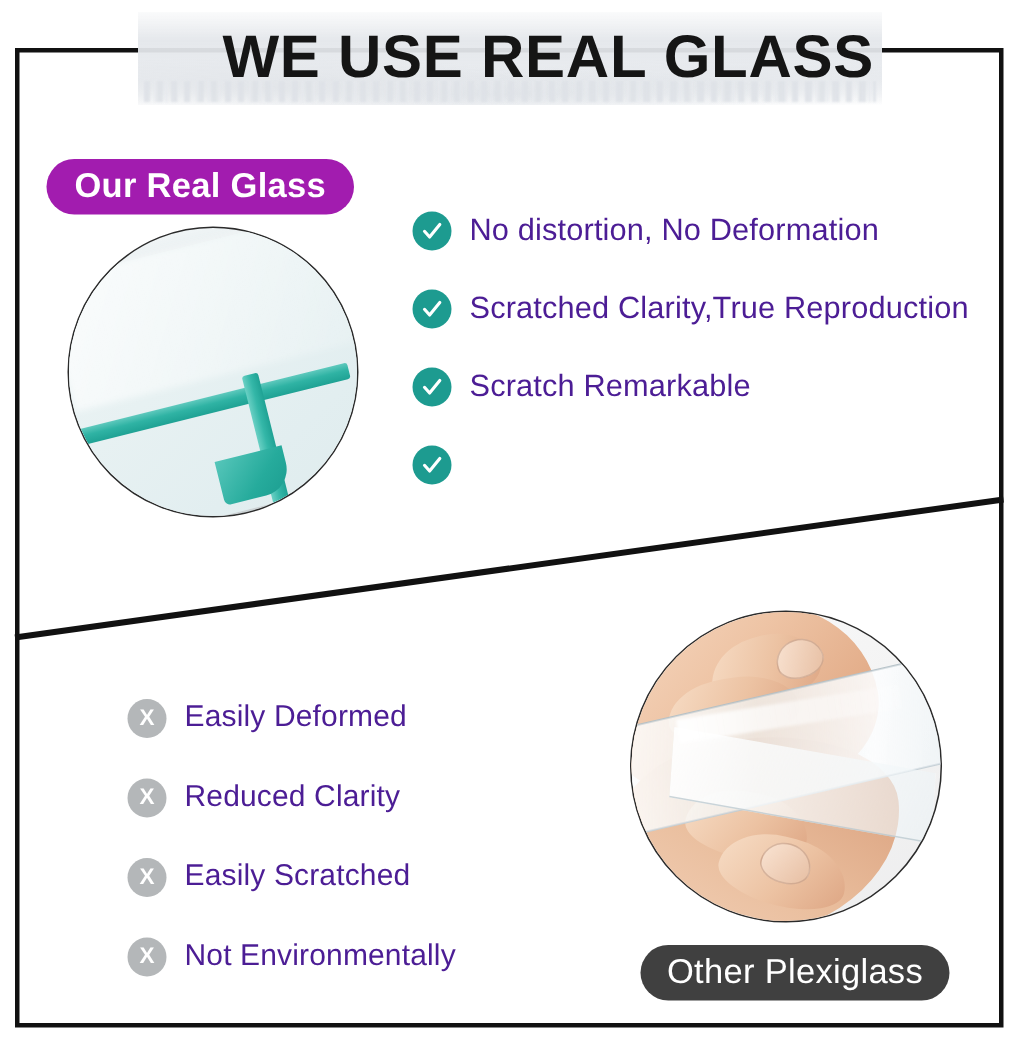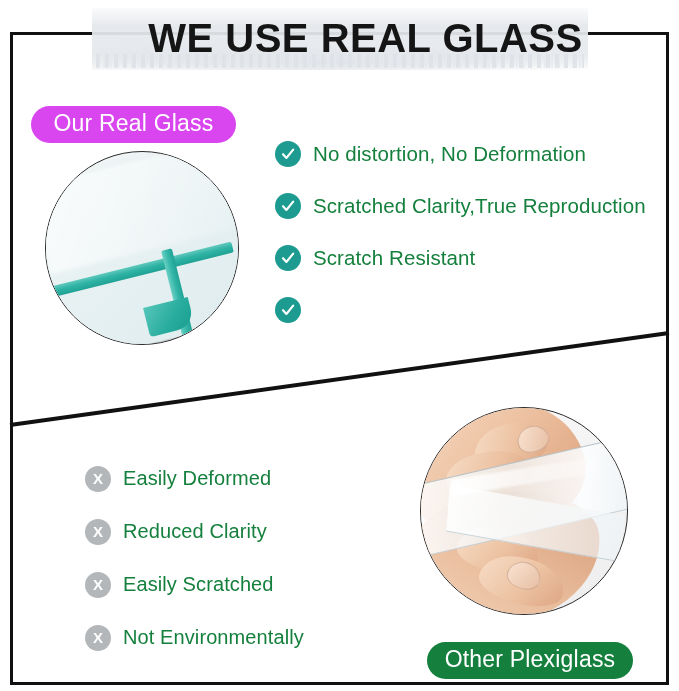--- a/index.html
+++ b/index.html
@@ -95,31 +95,31 @@
     font-size: 23px;
     letter-spacing: 0.2px;
     white-space: nowrap;
     box-sizing: border-box;
   }
   .badge-our {
     left: 31px;
     top: 106px;
     width: 205px;
     height: 37px;
-    background: #d946ef;
+    background: #a21caf;
     padding-bottom: 2px;
+    font-weight: bold;
   }
   .badge-other {
     left: 427px;
     top: 630px;
     width: 206px;
     height: 37px;
-    background: #15803d;
+    background: #404040;
     padding-bottom: 2px;
-    margin-top: 12px;
   }
 
   
   .photo-circle {
     position: absolute;
     border-radius: 50%;
     border: 1px solid #2b2b2b;
     overflow: hidden;
     box-sizing: border-box;
   }
@@ -304,21 +304,21 @@
     font-size: 15px;
     font-weight: bold;
     line-height: 1;
     padding-bottom: 1px;
     box-sizing: border-box;
   }
   .icon-check svg { display: block; }
 
   .item-label {
     font-size: 20.5px;
-    color: #15803d;
+    color: #4c1d95;
     letter-spacing: 0.1px;
     white-space: nowrap;
   }
   .list-cons .item-label { font-size: 20px; text-align: right; }
 </style>
 </head>
 <body>
 
 <div id="infographic">
 
@@ -361,21 +361,21 @@
       </span>
       <span class="item-label">Scratched Clarity,True Reproduction</span>
     </div>
 
     <div class="list-item">
       <span class="icon-check">
         <svg width="18" height="18" viewBox="0 0 18 18">
           <path d="M4 9.2 L7.4 13 L14.2 4.6" fill="none" stroke="#ffffff" stroke-width="2.1" stroke-linecap="round" stroke-linejoin="round"></path>
         </svg>
       </span>
-      <span class="item-label">Scratch Resistant</span>
+      <span class="item-label">Scratch Remarkable</span>
     </div>
 
     <div class="list-item">
       <span class="icon-check">
         <svg width="18" height="18" viewBox="0 0 18 18">
           <path d="M4 9.2 L7.4 13 L14.2 4.6" fill="none" stroke="#ffffff" stroke-width="2.1" stroke-linecap="round" stroke-linejoin="round"></path>
         </svg>
       </span>
     </div>
 

